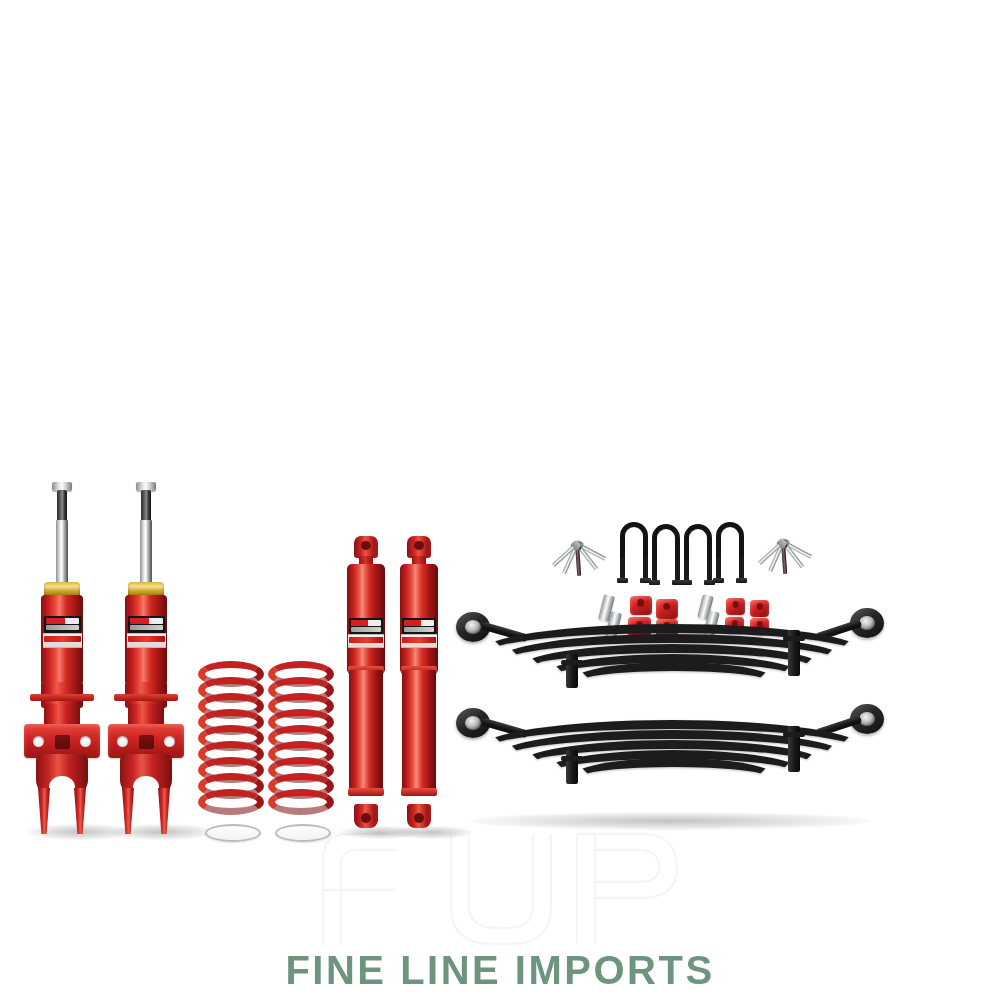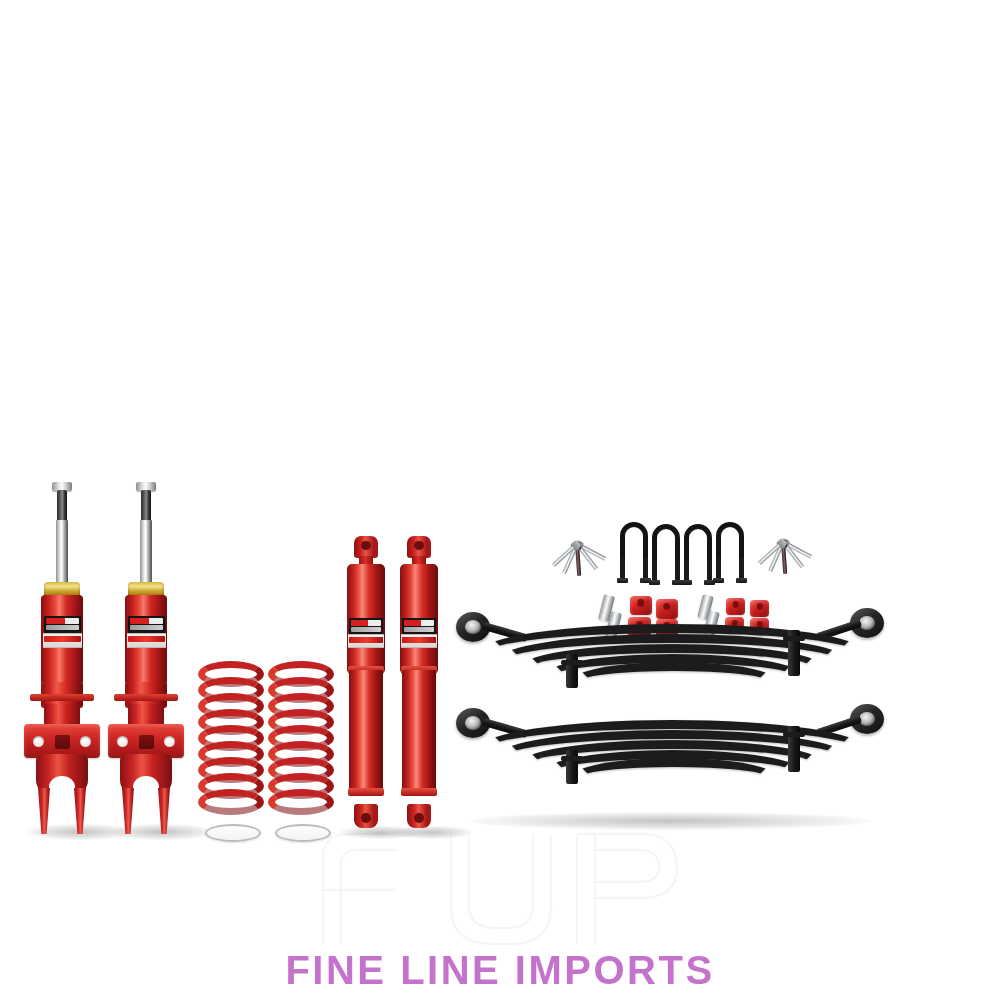--- a/index.html
+++ b/index.html
@@ -9,21 +9,21 @@
   #stage{position:relative;width:1000px;height:1000px;background:#ffffff;overflow:hidden;}
 
   
   #wm-logo{
     position:absolute;left:50%;top:824px;transform:translateX(-50%);
     width:398px;height:122px;opacity:.55;pointer-events:none;
   }
   #wm-text{
     position:absolute;left:0;top:948px;width:1000px;text-align:center;
     font-size:40px;font-weight:bold;letter-spacing:2.5px;
-    color:#a21caf;opacity:.62;
+    color:#14532d;opacity:.62;
     font-family:"Liberation Sans", sans-serif;
     text-shadow:0 1px 0 #fff;
     pointer-events:none;white-space:nowrap;
   }
 
   
   .part{position:absolute;}
 
   
   .shadow{

